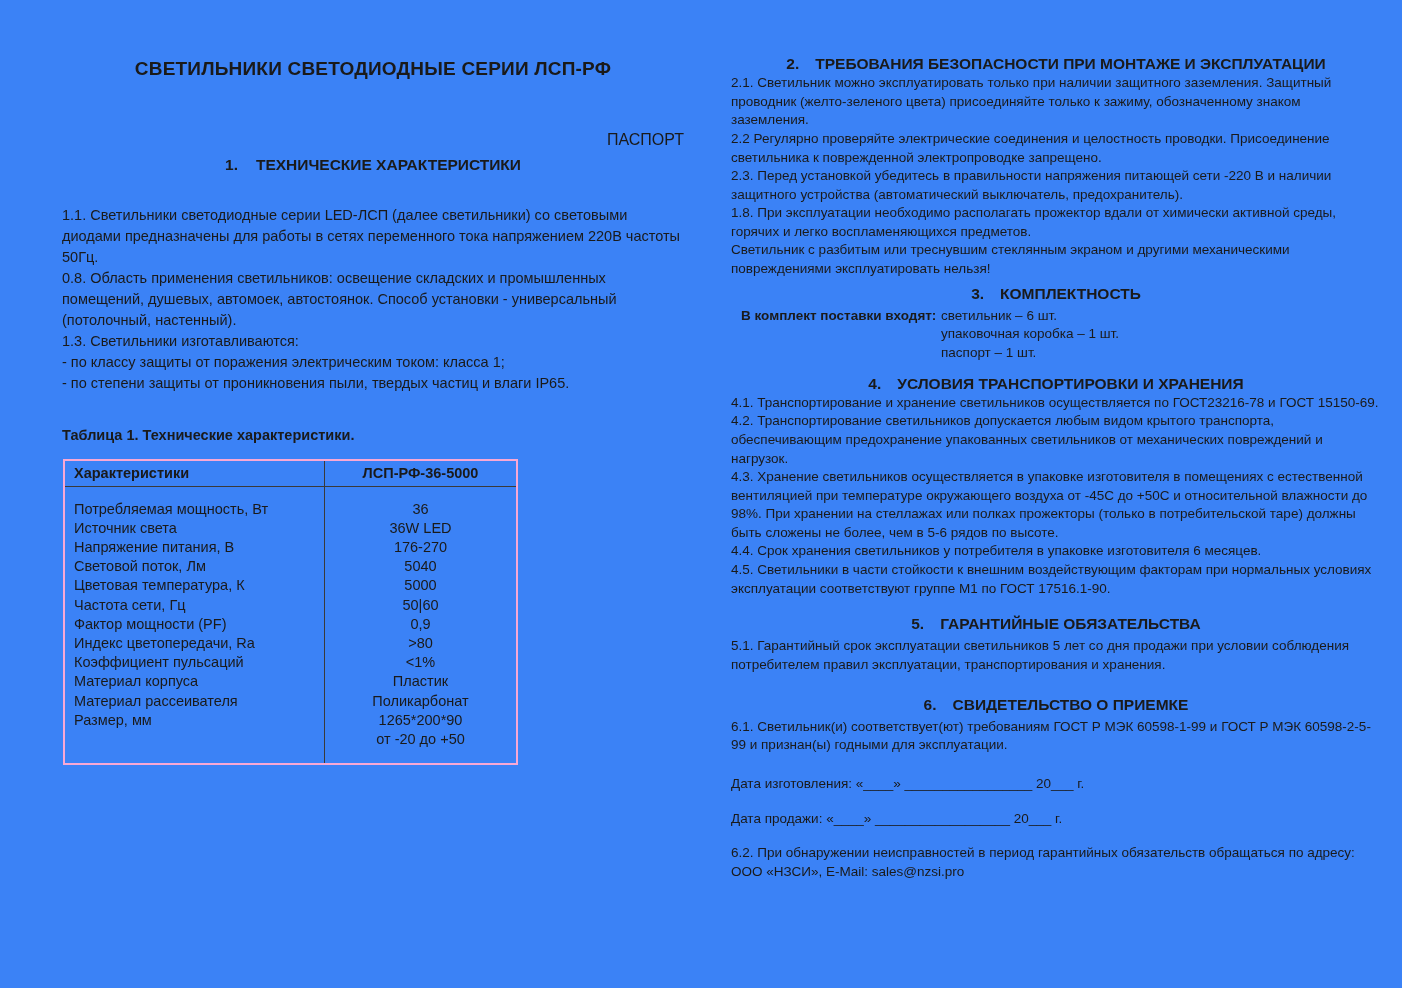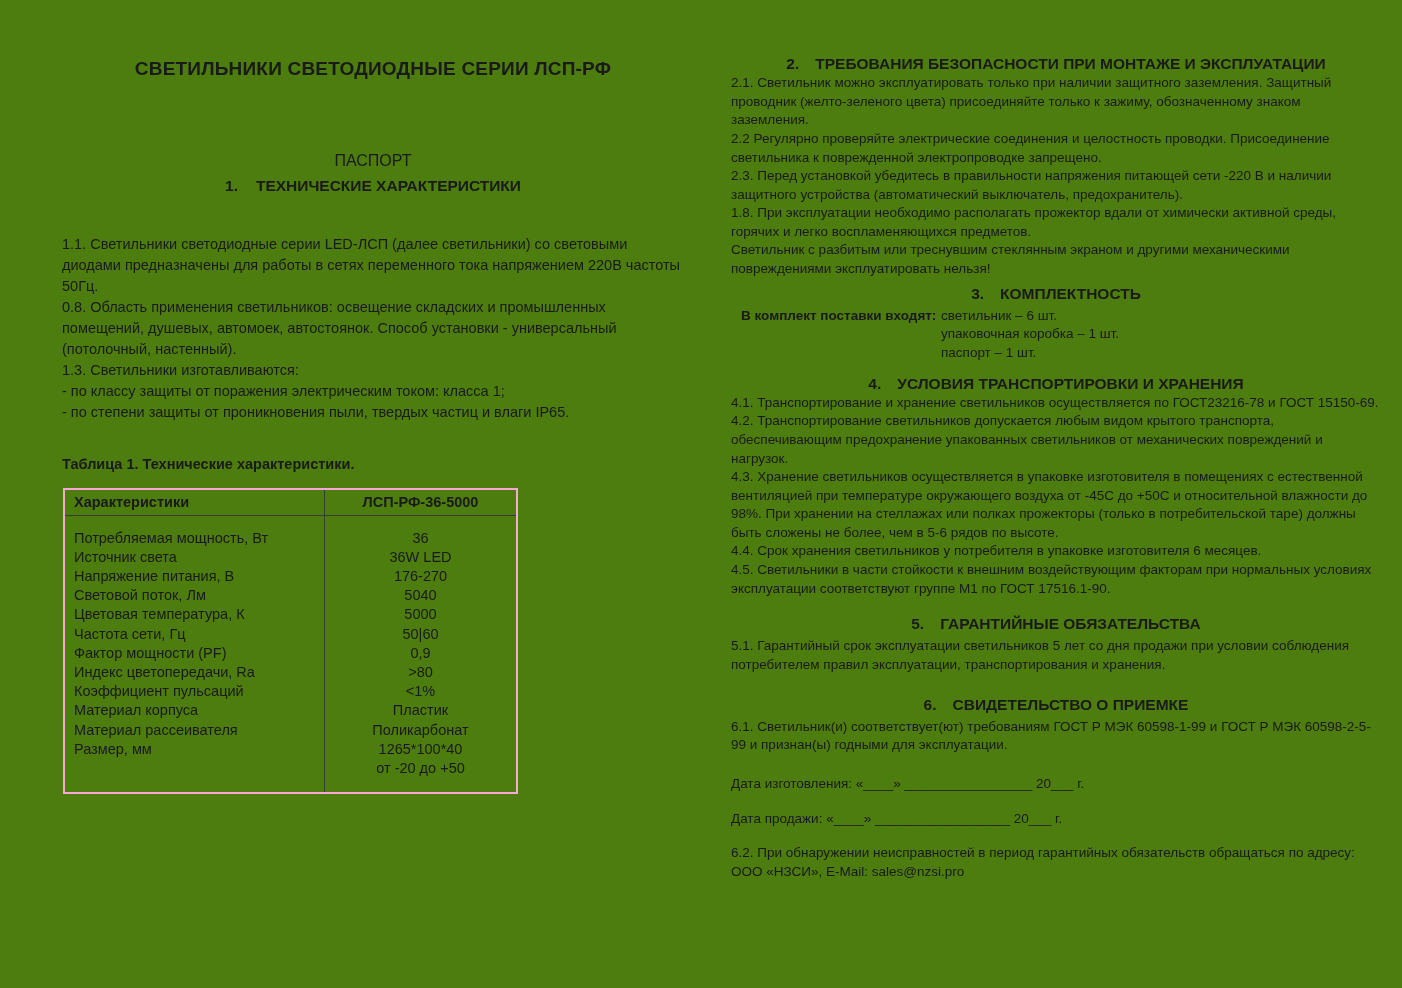--- a/index.html
+++ b/index.html
@@ -1,31 +1,31 @@
 <!DOCTYPE html>
 <html><head>
 <meta charset="utf-8">
 <style>
   * { margin:0; padding:0; box-sizing:border-box; }
   html,body { background:#ffffff; }
   .page {
-    position:relative; width:1402px; height:988px; background:#4d7c0f;
+    position:relative; width:1402px; height:988px; background:#3b82f6;
     font-family:"Liberation Sans", sans-serif; color:#1a1a1a; overflow:hidden;
   }
   .col { position:absolute; top:0; }
   .col-left  { left:62px;  width:622px; }
   .col-right { left:731px; width:650px; }
 
   
   .doc-title { margin-top:56px; text-align:center; font-weight:bold; font-size:19px; line-height:1.35; letter-spacing:.2px; }
-  .passport  { margin-top:69px; text-align:center; font-size:16px; line-height:1.3; }
+  .passport  { margin-top:48px; text-align:right; font-size:16px; line-height:1.3; }
   .h-center  { display:flex; justify-content:center; font-weight:bold; font-size:15.5px; line-height:1.3; }
   .h-center .hnum { margin-right:18px; }
   .sec1 { margin-top:5px; }
-  .lead { margin-top:37px; font-size:14.5px; line-height:21px; }
+  .lead { margin-top:29px; font-size:14.5px; line-height:21px; }
   .lead p { margin:0; }
   .tbl-caption { margin-top:33px; font-weight:bold; font-size:14.5px; }
 
   .tech-table { margin-top:16px; margin-left:1px; width:455px; border:2px solid #f9a8d4; font-size:14.5px; }
   .tt-row  { display:flex; }
   .tt-head { border-bottom:1px solid #3a3a3a; font-weight:bold; }
   .tt-head .tt-c1 { padding-top:4px; padding-bottom:5px; }
   .tt-head .tt-c2 { padding-top:4px; padding-bottom:5px;text-align:center; }
   .tt-c1 { width:260px; border-right:1px solid #3a3a3a; padding-left:9px; }
   .tt-c2 { flex:1; text-align:center; }
@@ -96,21 +96,21 @@
           <div class="tt-line">36W LED</div>
           <div class="tt-line">176-270</div>
           <div class="tt-line">5040</div>
           <div class="tt-line">5000</div>
           <div class="tt-line">50|60</div>
           <div class="tt-line">0,9</div>
           <div class="tt-line">&gt;80</div>
           <div class="tt-line">&lt;1%</div>
           <div class="tt-line">Пластик</div>
           <div class="tt-line">Поликарбонат</div>
-          <div class="tt-line">1265*100*40</div>
+          <div class="tt-line">1265*200*90</div>
           <div class="tt-line">от -20 до +50</div>
         </div>
       </div>
     </div>
   </div>
 
   <div class="col col-right">
     <div class="rh rh-first">
       <span class="hnum">2.</span>
       <span>ТРЕБОВАНИЯ БЕЗОПАСНОСТИ ПРИ МОНТАЖЕ И ЭКСПЛУАТАЦИИ</span>

